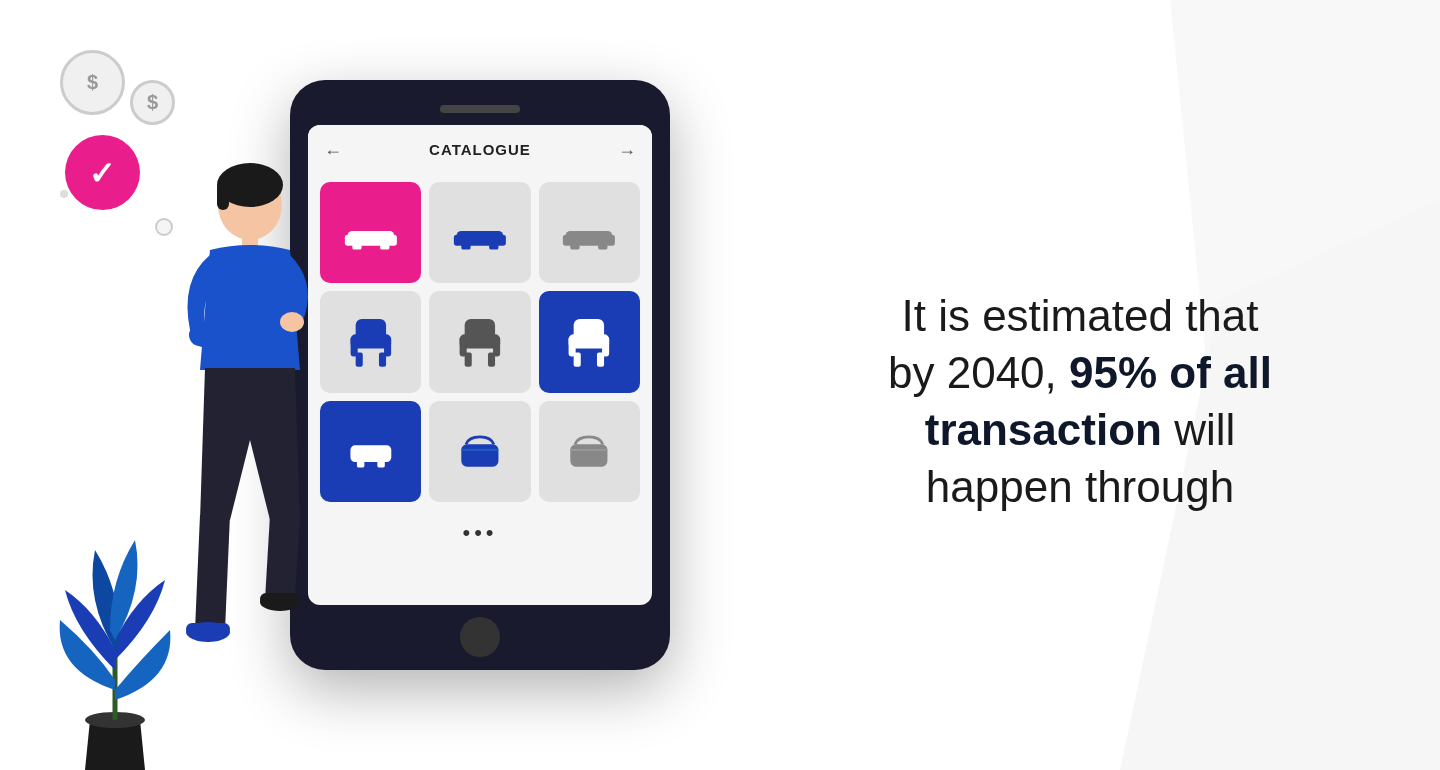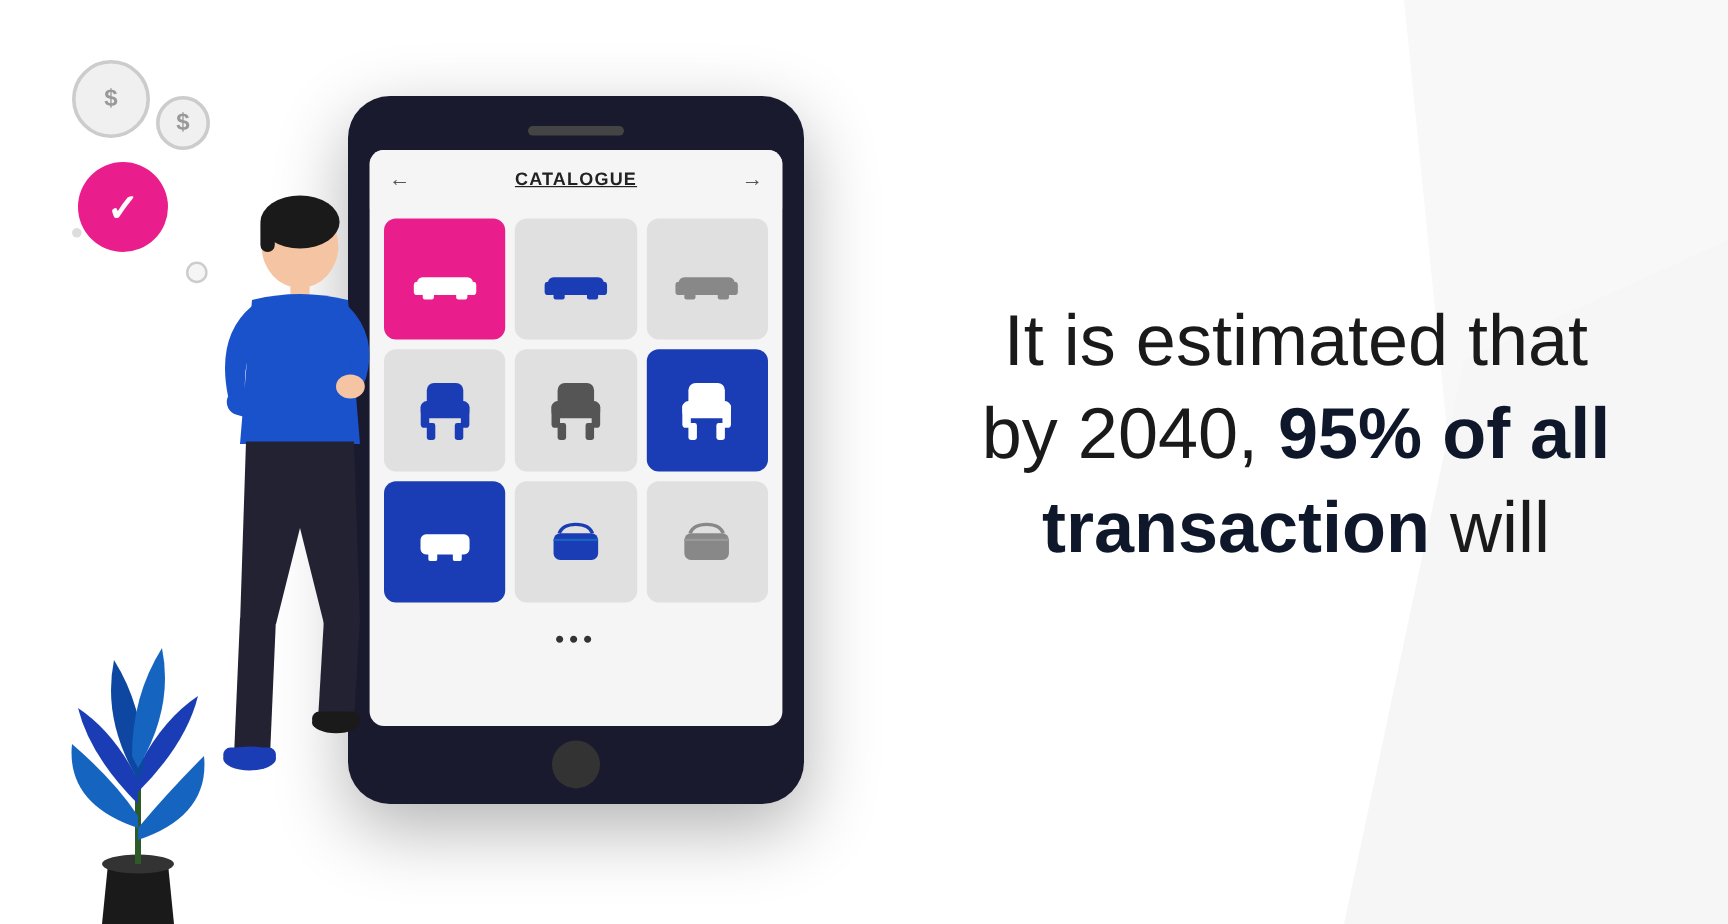--- a/index.html
+++ b/index.html
@@ -138,21 +138,20 @@
     .screen-nav-arrow {
       font-size: 18px;
       color: #555;
       font-weight: bold;
     }
     .screen-title {
       font-size: 15px;
       font-weight: 800;
       color: #222;
       letter-spacing: 1px;
-      text-decoration: underline;
     }
 
     .catalogue-grid {
       display: grid;
       grid-template-columns: repeat(3, 1fr);
       gap: 8px;
       padding: 8px 12px;
     }
 
     .catalogue-cell {
@@ -177,21 +176,21 @@
     .screen-dots {
       text-align: center;
       padding: 10px;
       font-size: 22px;
       color: #333;
       letter-spacing: 4px;
     }
 
     
     .stat-text {
-      font-size: 60px;
+      font-size: 44px;
       line-height: 1.3;
       color: #1a1a1a;
       text-align: center;
       max-width: 580px;
       margin-top: 32px;
     }
     .stat-text .bold {
       font-weight: 900;
       color: #0f172a;
     }
@@ -379,15 +378,16 @@
 </div>
 
 <div class="right-section">
   <div class="stat-text">
     <span>It is estimated that</span>
     <br>
     <span>by 2040, </span><span class="bold">95% of all</span>
     <br>
     <span class="bold">transaction</span><span> will</span>
     <br>
+    <span>happen through</span>
     <br>
   </div>
 </div>
 
 </body></html>

